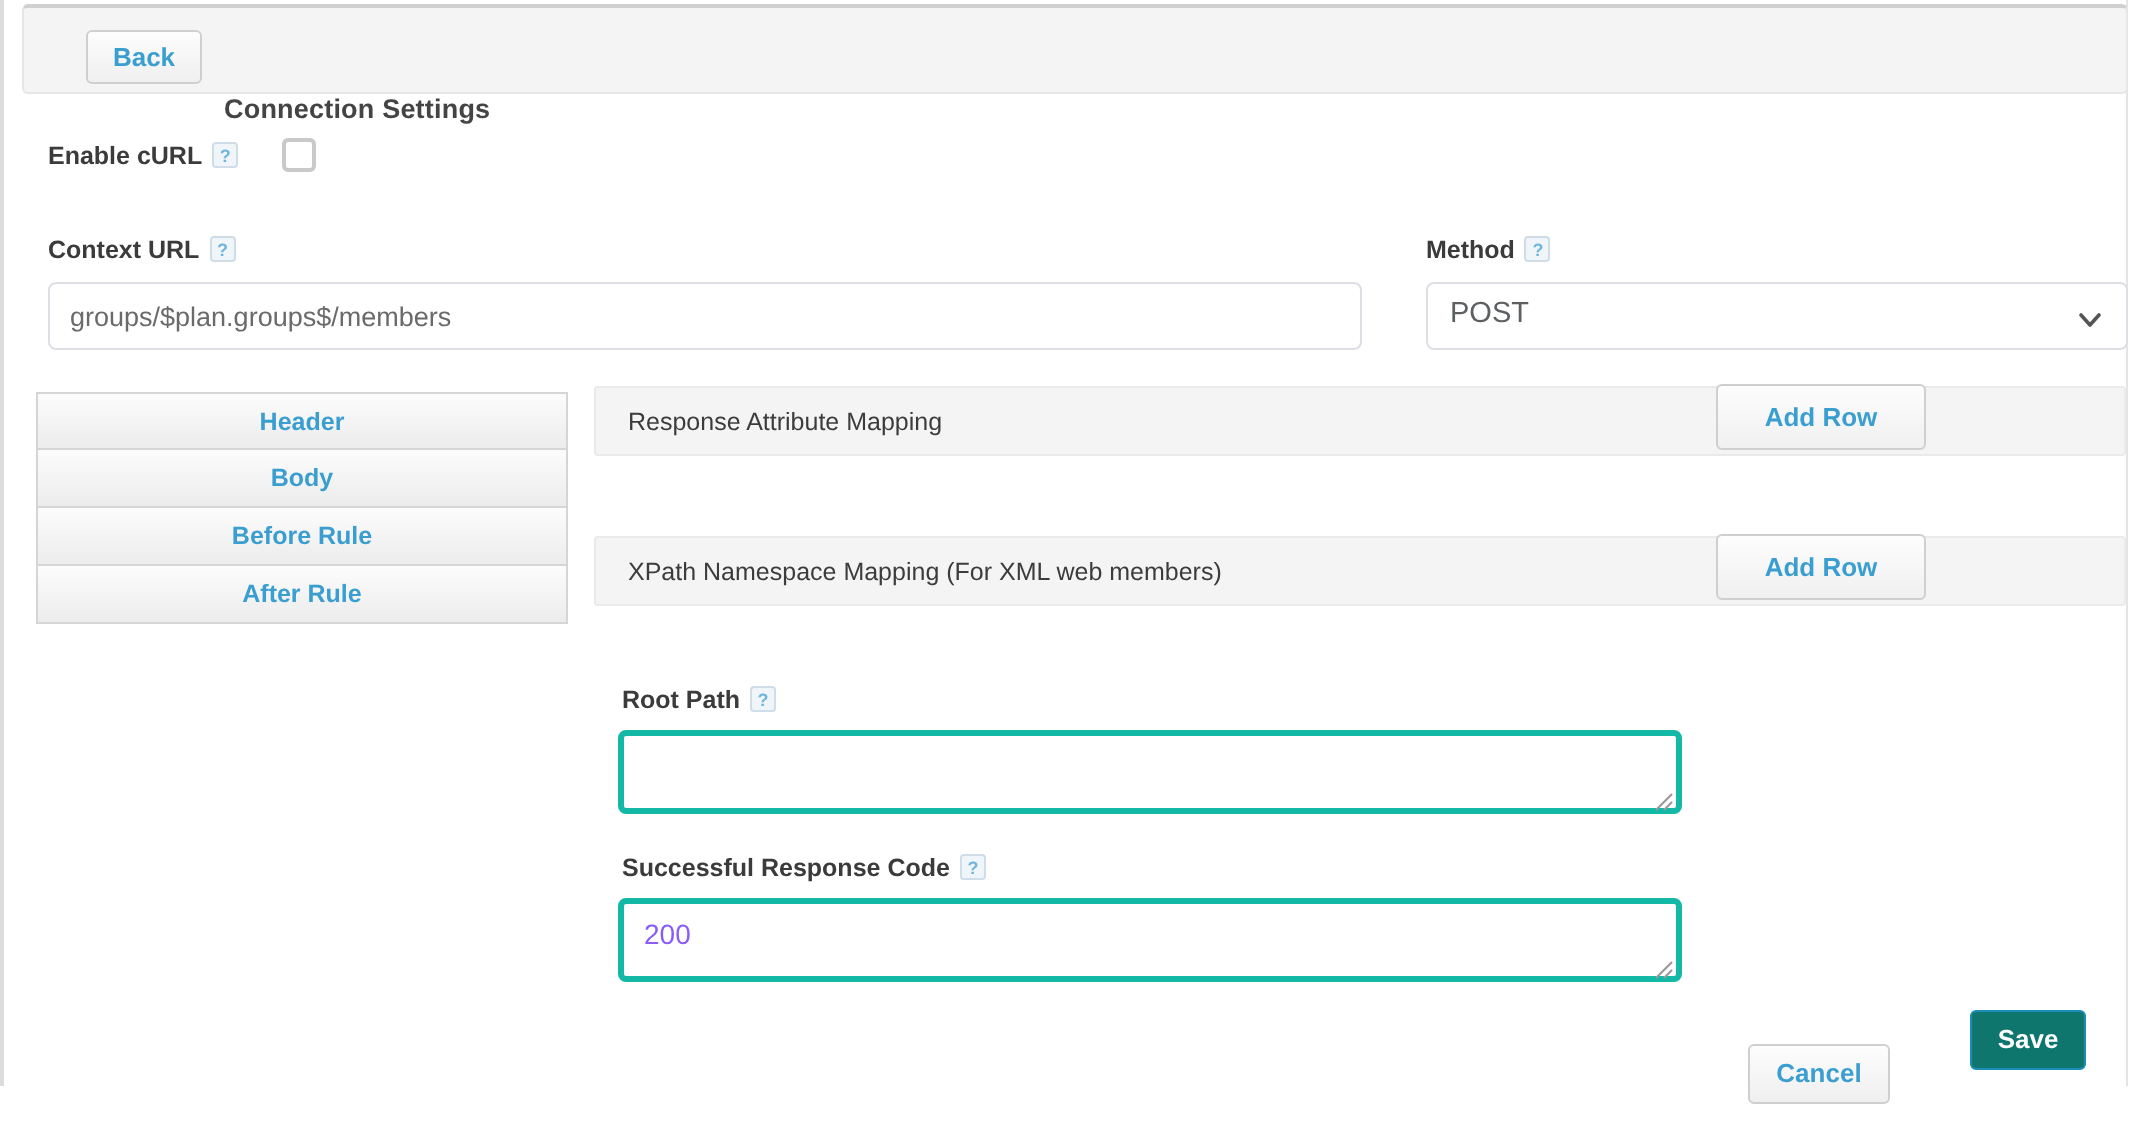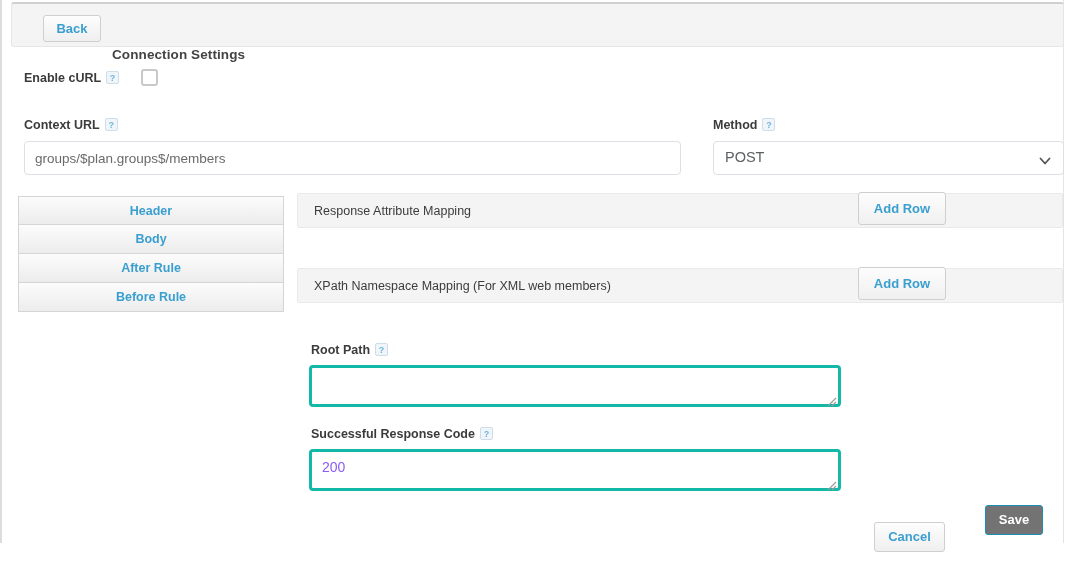--- a/index.html
+++ b/index.html
@@ -205,21 +205,21 @@
     position: absolute;
     left: 16px;
     top: 10px;
     font-size: 12.5px;
     color: #3c3c3c;
   }
   .add-row-btn {
     position: absolute;
     left: 560px;
     top: -2px;
-    width: 88px;
+    width: 105px;
     height: 33px;
     background: linear-gradient(#fdfdfd, #f0f0f0);
     border: 1px solid #cfcfcf;
     border-radius: 3px;
     color: #3a9fd0;
     font-size: 13px;
     font-weight: bold;
     line-height: 31px;
     text-align: center;
     box-sizing: border-box;
@@ -277,21 +277,21 @@
     box-sizing: border-box;
     cursor: pointer;
     margin-top: 17px;
   }
   .save-button {
     position: absolute;
     left: 983px;
     top: 505px;
     width: 58px;
     height: 30px;
-    background: #737373;
+    background: #0f766e;
     border: 1px solid #1b8eb7;
     border-radius: 3px;
     color: #ffffff;
     font-size: 13px;
     font-weight: bold;
     line-height: 28px;
     text-align: center;
     box-sizing: border-box;
     cursor: pointer;
   }
@@ -324,22 +324,22 @@
     <span class="select-chevron">
       <svg width="12" height="12" viewBox="0 0 12 12">
         <path d="M1.5 3.5 L6 8.5 L10.5 3.5" stroke="#555" stroke-width="1.8" fill="none" stroke-linecap="round" stroke-linejoin="round"></path>
       </svg>
     </span>
   </div>
 
   <div class="tab-list">
     <div class="tab-item first">Header</div>
     <div class="tab-item">Body</div>
+    <div class="tab-item">Before Rule</div>
     <div class="tab-item">After Rule</div>
-    <div class="tab-item">Before Rule</div>
   </div>
 
   <div class="section-bar bar-response">
     <span class="sec-title">Response Attribute Mapping</span>
     <div class="add-row-btn">Add Row</div>
   </div>
 
   <div class="section-bar bar-xpath">
     <span class="sec-title">XPath Namespace Mapping (For XML web members)</span>
     <div class="add-row-btn">Add Row</div>

